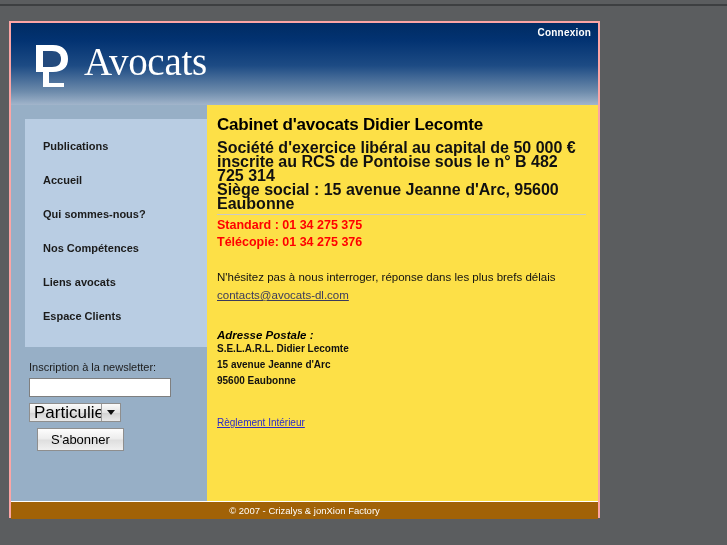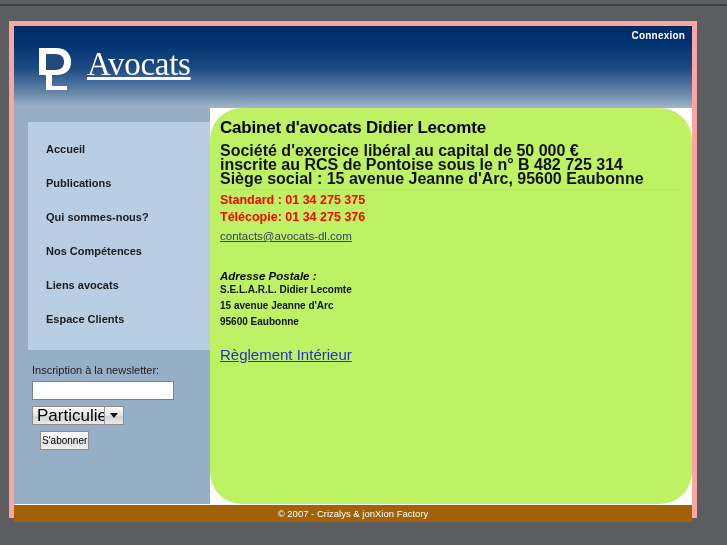--- a/index.html
+++ b/index.html
@@ -24,23 +24,23 @@
     top: 4px;
     left: 0;
     width: 727px;
     height: 2px;
     background: #3d3f41;
   }
   .page-frame {
     position: absolute;
     left: 9px;
     top: 21px;
-    width: 688px;
+    width: 591px;
     height: 497px;
-    border: 5px solid #fca5a5;
+    border: 2px solid #fca5a5;
     box-sizing: border-box;
     background: #ffffff;
   }
   
   .site-header {
     position: relative;
     height: 82px;
     background: linear-gradient(to bottom, #002b63 0%, #033372 22%, #1d4b84 52%, #6e8cac 84%, #a2b5cb 100%);
     overflow: hidden;
   }
@@ -64,25 +64,24 @@
   }
   .logo-mark {
     width: 46px;
     height: 46px;
     position: relative;
     margin-right: 5px;
   }
   .logo-text {
     color: #ffffff;
     font-family: "Liberation Serif", serif;
-    font-size: 33px;
+    font-size: 39px;
     line-height: 33px;
     margin-top: 3px;
     letter-spacing: -0.3px;
-    text-decoration: underline;
   }
   
   .content-row {
     display: flex;
     align-items: stretch;
     height: 396px;
     background: #ffffff;
   }
   .sidebar {
     width: 196px;
@@ -158,34 +157,33 @@
   .caret {
     width: 0;
     height: 0;
     border-left: 4px solid transparent;
     border-right: 4px solid transparent;
     border-top: 5px solid #111111;
   }
   .subscribe-btn {
     margin: 6px 0 12px 12px;
     font-family: "Liberation Sans", sans-serif;
-    font-size: 10px;
+    font-size: 13px;
     color: #000000;
-    padding: 3px 1px;
+    padding: 3px 13px;
     background: linear-gradient(to bottom, #fdfdfd 0%, #ececec 48%, #dedede 52%, #f0f0f0 100%);
     border: 1px solid #8e8e8e;
     cursor: pointer;
   }
   
   .main {
     flex: 1;
-    background: #bef264;
+    background: #fde047;
     padding: 10px 12px 8px 10px;
     box-sizing: border-box;
-    border-radius: 32px;
   }
   .page-title {
     font-size: 17px;
     font-weight: bold;
     color: #000000;
     margin: 0 0 6px 0;
     letter-spacing: -0.2px;
   }
   .legal-line {
     font-size: 16px;
@@ -226,22 +224,22 @@
     margin-top: 26px;
   }
   .addr-line {
     font-size: 10px;
     color: #111111;
     line-height: 16px;
     font-weight: bold;
   }
   .reglement-link {
     display: inline-block;
-    margin-top: 16px;
-    font-size: 15px;
+    margin-top: 28px;
+    font-size: 10px;
     color: #2b2bc8;
     text-decoration: underline;
     cursor: pointer;
   }
   
   .site-footer {
     height: 17px;
     background: #a16207;
     border-top: 1px solid #ffffff;
     display: flex;
@@ -272,22 +270,22 @@
           </svg>
         </span>
         <span class="logo-text">Avocats</span>
       </div>
     </div>
 
     <div class="content-row">
 
       <div class="sidebar">
         <div class="menu-box">
+          <a class="menu-item">Publications</a>
           <a class="menu-item">Accueil</a>
-          <a class="menu-item">Publications</a>
           <a class="menu-item">Qui sommes-nous?</a>
           <a class="menu-item">Nos Compétences</a>
           <a class="menu-item">Liens avocats</a>
           <a class="menu-item">Espace Clients</a>
         </div>
 
         <div class="newsletter">
           <span class="newsletter-label">Inscription à la newsletter:</span>
           <input class="newsletter-input" type="text" value="" style="">
           <div class="select-wrap">
@@ -305,20 +303,21 @@
 
         <div class="legal-line">Société d'exercice libéral au capital de 50 000 €</div>
         <div class="legal-line">inscrite au RCS de Pontoise sous le n° B 482 725 314</div>
         <div class="legal-line">Siège social : 15 avenue Jeanne d'Arc, 95600 Eaubonne</div>
 
         <hr class="hr-sep">
 
         <div class="phone-line">Standard : 01 34 275 375</div>
         <div class="phone-line">Télécopie: 01 34 275 376</div>
 
+        <div class="intro-text">N'hésitez pas à nous interroger, réponse dans les plus brefs délais</div>
         <a class="email-link">contacts@avocats-dl.com</a>
 
         <div class="addr-title">Adresse Postale :</div>
         <div class="addr-line">S.E.L.A.R.L. Didier Lecomte</div>
         <div class="addr-line">15 avenue Jeanne d'Arc</div>
         <div class="addr-line">95600 Eaubonne</div>
 
         <a class="reglement-link">Règlement Intérieur</a>
       </div>
     </div>

